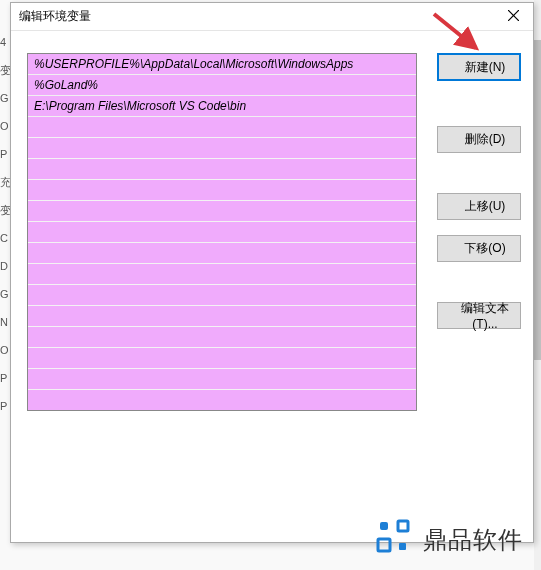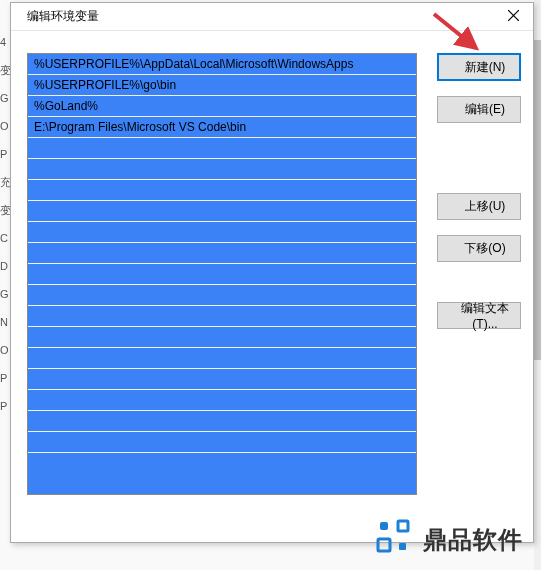--- a/index.html
+++ b/index.html
@@ -31,21 +31,21 @@
     height: 541px;
     background: #fff;
     border: 1px solid #aaa;
     box-shadow: 2px 2px 6px rgba(0,0,0,0.2);
   }
   .titlebar {
     height: 28px;
     display: flex;
     align-items: center;
     justify-content: space-between;
-    padding-left: 16px;
+    padding-left: 8px;
     background: #fff;
     border-bottom: 1px solid #e5e5e5;
   }
   .titlebar .title {
     font-size: 12px;
     color: #000;
   }
   .close-btn {
     width: 40px;
     height: 28px;
@@ -58,24 +58,25 @@
   .content {
     position: relative;
     height: calc(100% - 28px);
     padding: 18px 16px 16px 16px;
   }
   .listbox {
     position: absolute;
     left: 16px;
     top: 22px;
     width: 390px;
-    height: 442px;
+    height: 358px;
     border: 1px solid #888;
-    background: #3b82f6;
-    overflow: hidden;
+    background: #f0abfc;
+    overflow: hidden;
+    font-style: italic;
   }
   .list-row {
     height: 21px;
     line-height: 21px;
     padding: 0 6px;
     border-bottom: 1px solid #f0f0f0;
     font-size: 12px;
     color: #000;
     white-space: nowrap;
     overflow: hidden;
@@ -139,21 +140,21 @@
     position: absolute;
     right: 18px;
     bottom: 8px;
     display: flex;
     align-items: center;
     gap: 8px;
   }
   .watermark .logo svg { width: 42px; height: 42px; }
   .watermark .wtext {
     font-size: 24px;
-    font-weight: bold;
+    font-weight: normal;
     color: #333;
     letter-spacing: 1px;
   }
 </style>
 </head>
 <body>
 
 <div class="bg-text">
   <div>4</div>
   <div>变</div>
@@ -188,21 +189,20 @@
             <line x1="10" y1="0" x2="0" y2="10" stroke="#000" stroke-width="1.1"></line>
           </svg>
       </span>
     </div>
   </div>
 
   <div class="content">
 
     <div class="listbox">
       <div class="list-row">%USERPROFILE%\AppData\Local\Microsoft\WindowsApps</div>
-      <div class="list-row">%USERPROFILE%\go\bin</div>
       <div class="list-row">%GoLand%</div>
       <div class="list-row">E:\Program Files\Microsoft VS Code\bin</div>
       <div class="list-row empty"></div>
       <div class="list-row empty"></div>
       <div class="list-row empty"></div>
       <div class="list-row empty"></div>
       <div class="list-row empty"></div>
       <div class="list-row empty"></div>
       <div class="list-row empty"></div>
       <div class="list-row empty"></div>
@@ -211,23 +211,23 @@
       <div class="list-row empty"></div>
       <div class="list-row empty"></div>
       <div class="list-row empty"></div>
       <div class="list-row empty"></div>
       <div class="list-row empty"></div>
     </div>
 
     <div class="btn-col">
       <button class="btn highlight">新建(N)</button>
       <div class="gap-s"></div>
-      <button class="btn">编辑(E)</button>
-      <div class="gap-s"></div>
-      <div class="gap-s"></div>
+      <div class="gap-s"></div>
+      <div class="gap-s"></div>
+      <button class="btn">删除(D)</button>
       <div class="gap-m"></div>
       <button class="btn">上移(U)</button>
       <div class="gap-s"></div>
       <button class="btn">下移(O)</button>
       <div class="gap-m"></div>
       <button class="btn">编辑文本(T)...</button>
     </div>
 
   </div>
 </div>

